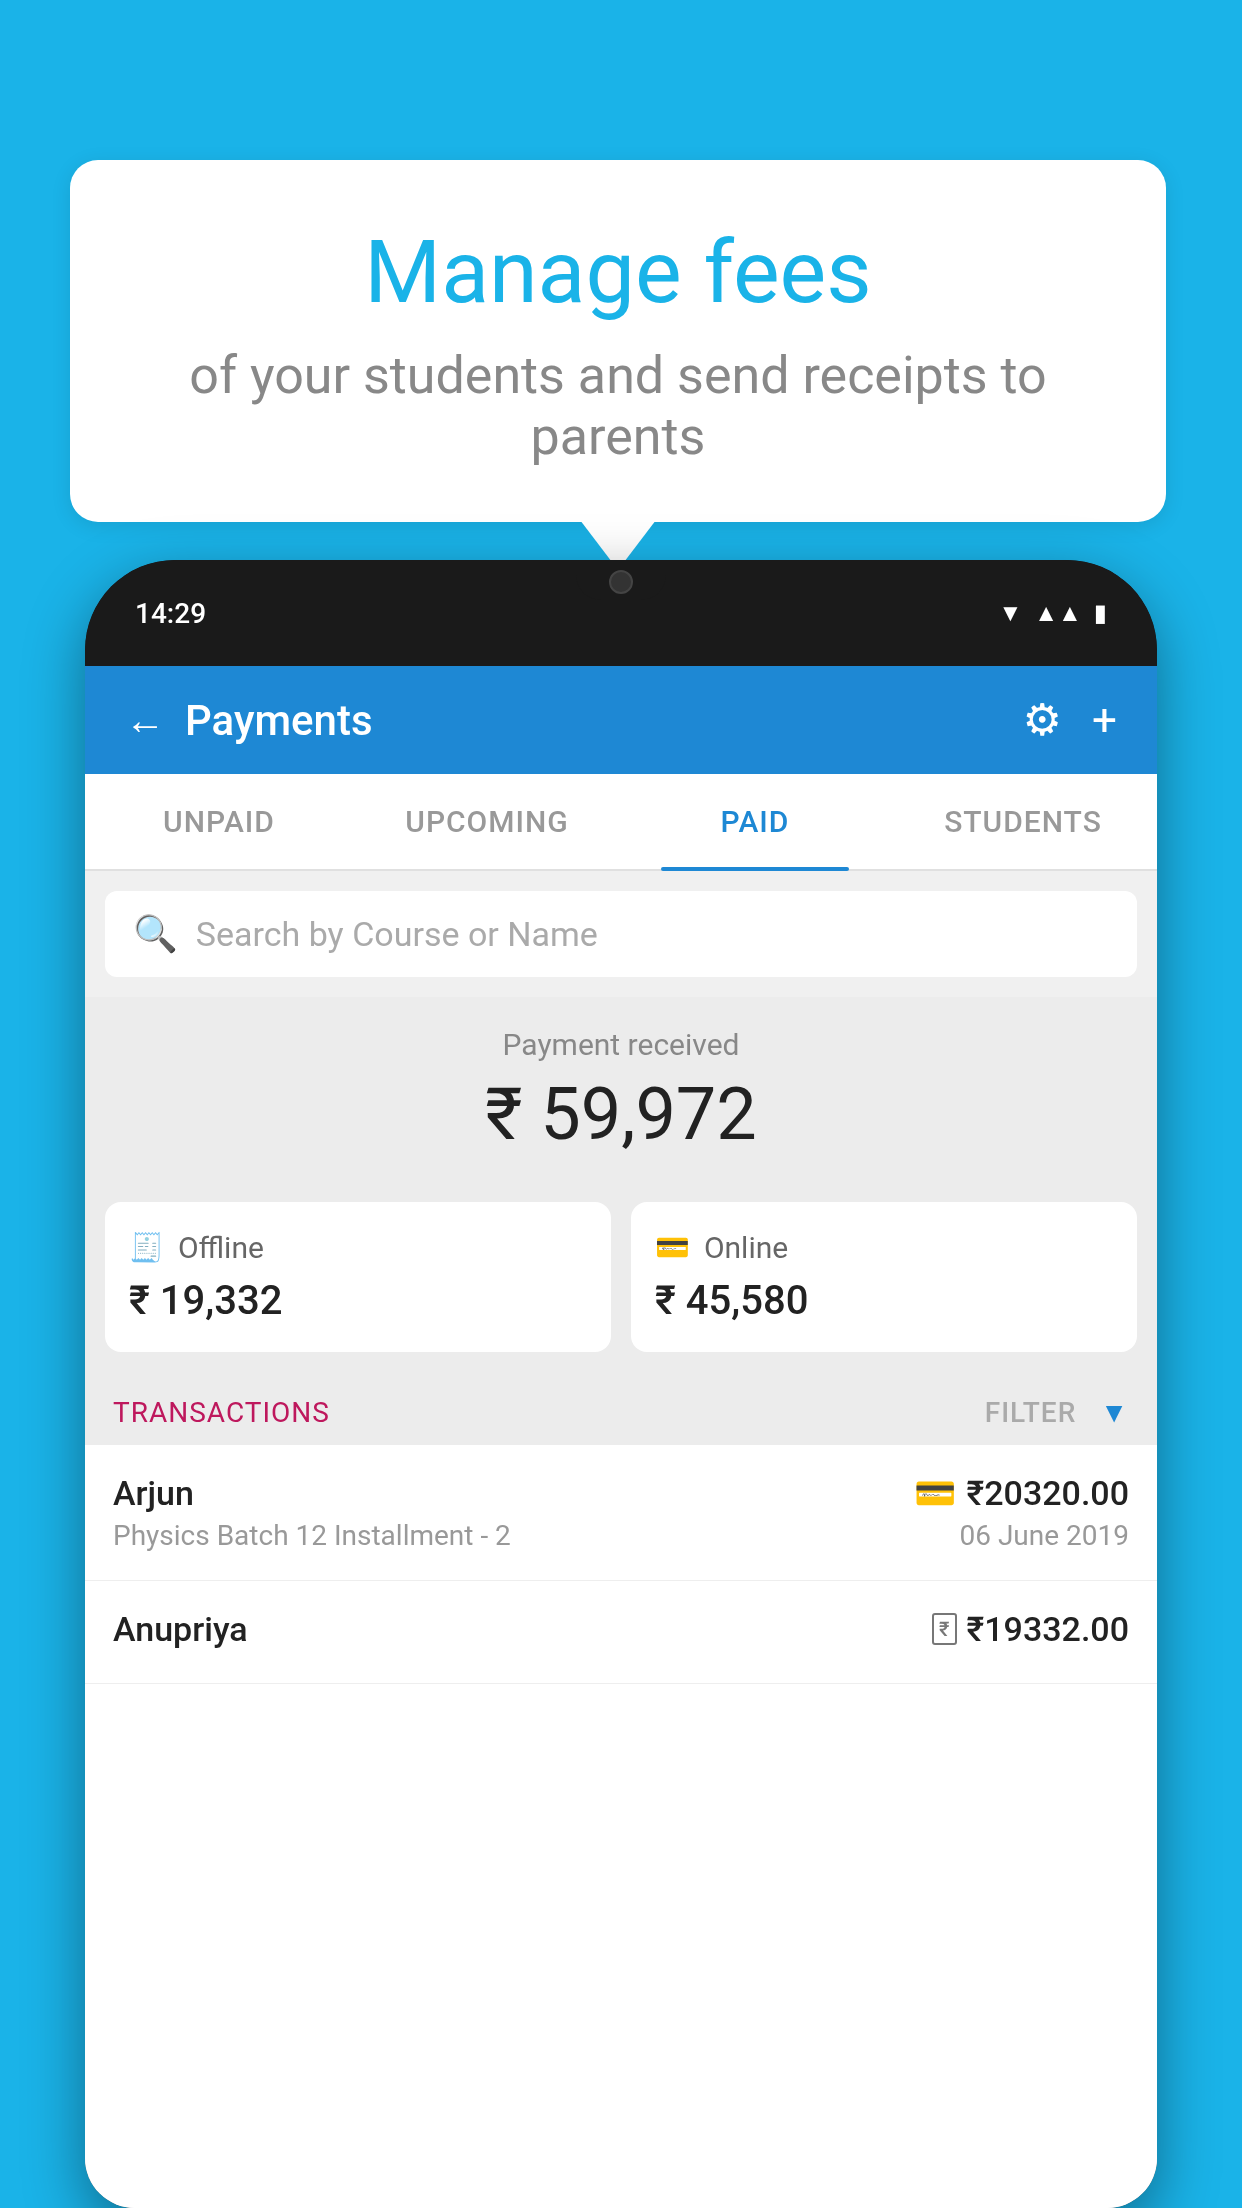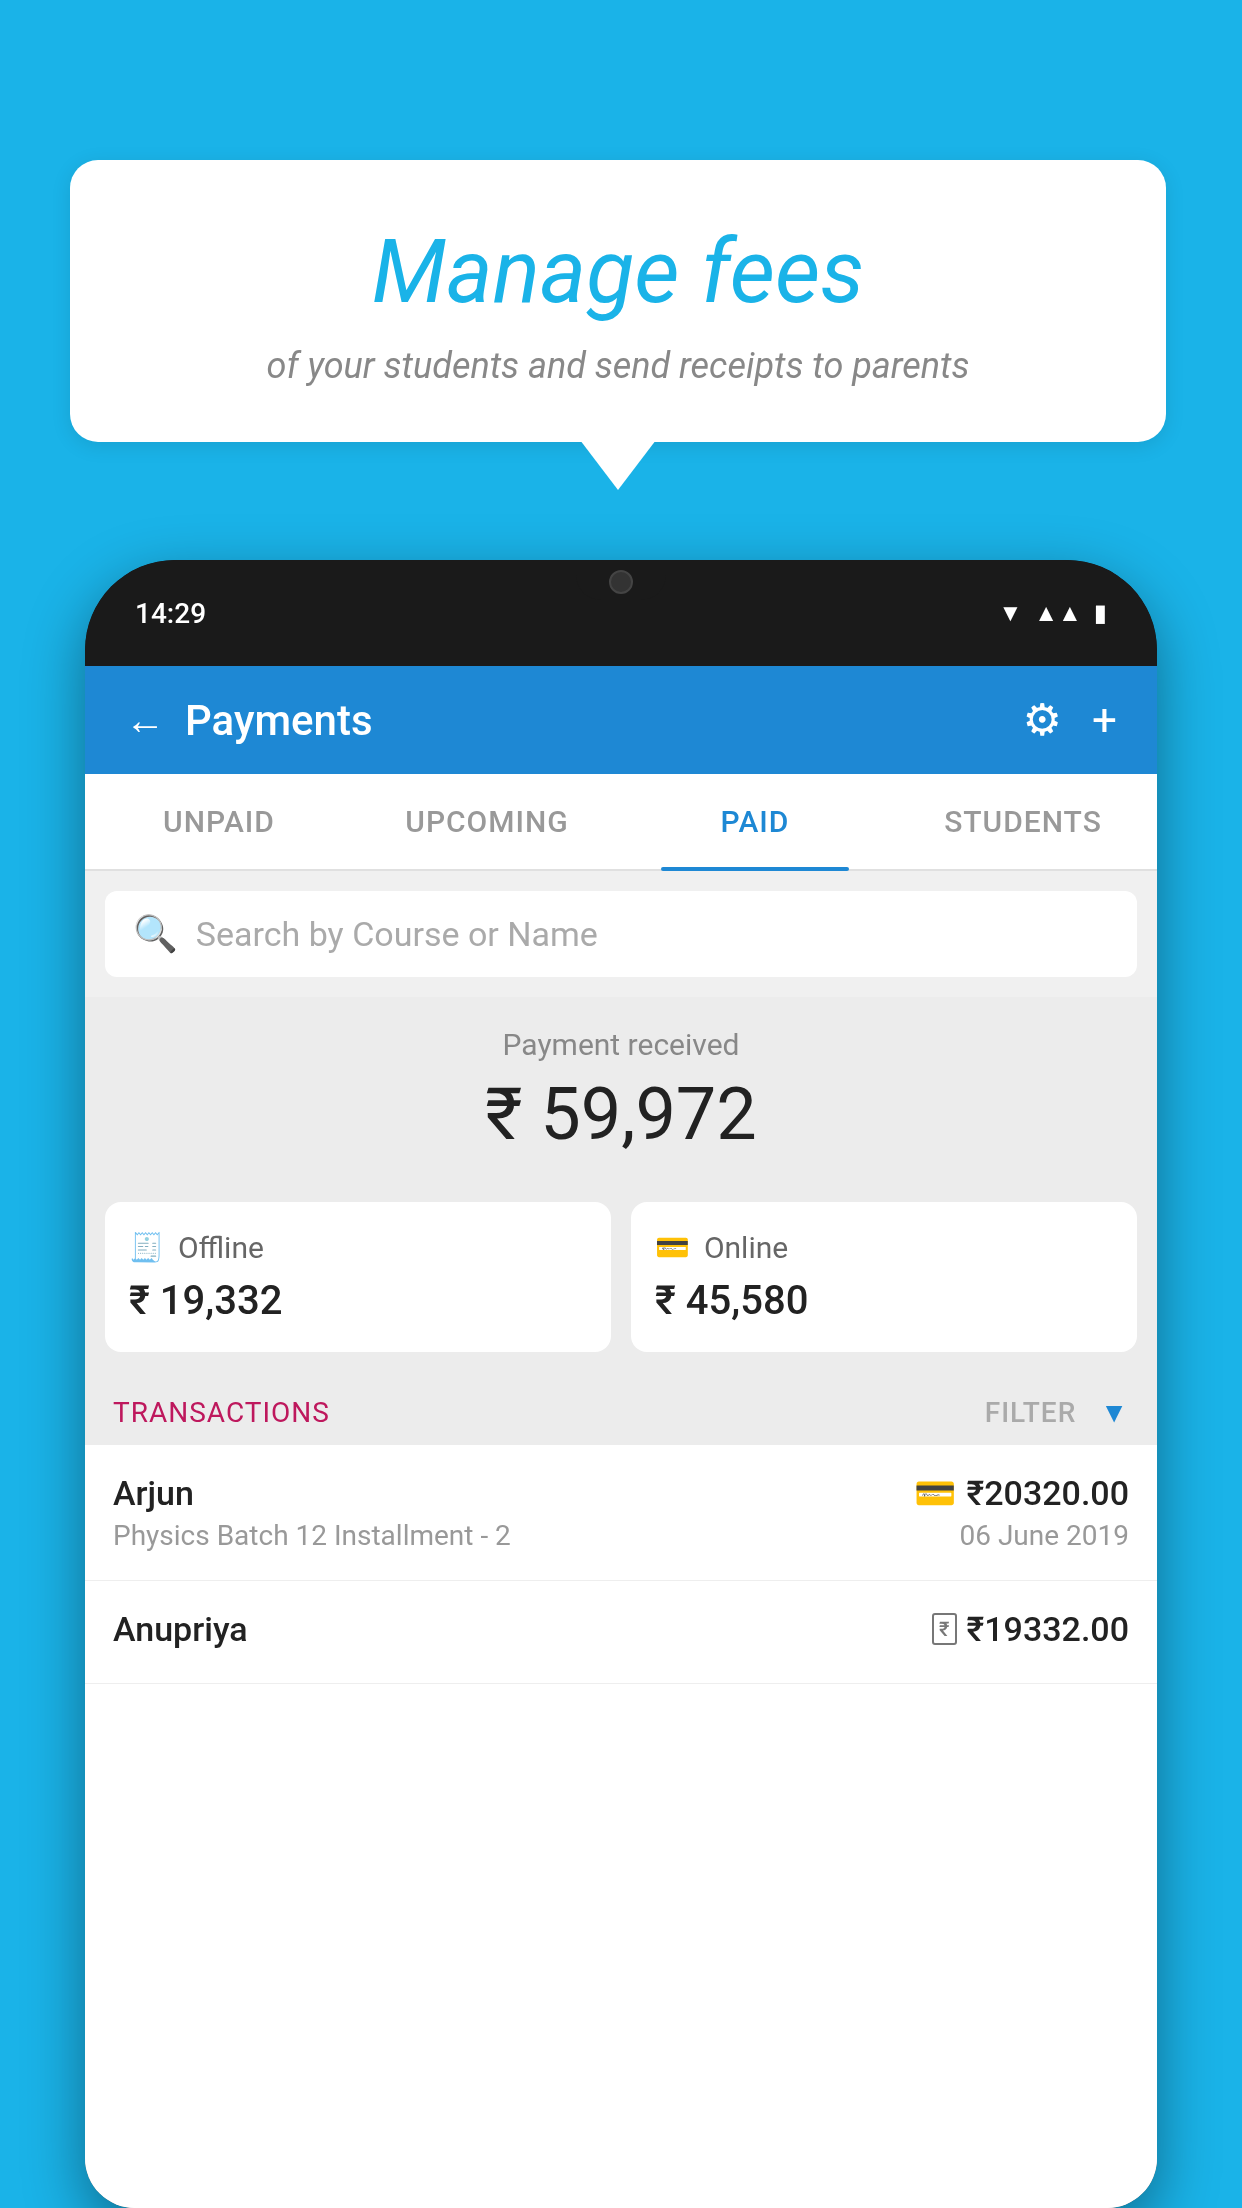--- a/index.html
+++ b/index.html
@@ -17,42 +17,41 @@
     .speech-bubble {
       position: absolute;
       top: 160px;
       left: 70px;
       right: 76px;
       background: white;
       border-radius: 28px;
       padding: 60px 50px 55px;
       text-align: center;
       box-shadow: 0 4px 20px rgba(0,0,0,0.1);
-      font-style: italic;
     }
     .speech-bubble::after {
       content: '';
       position: absolute;
       bottom: -48px;
       left: 50%;
       transform: translateX(-50%);
       width: 0;
       height: 0;
       border-left: 38px solid transparent;
       border-right: 38px solid transparent;
       border-top: 50px solid white;
     }
     .speech-bubble-title {
       font-size: 88px;
       color: #1ab3e8;
       font-weight: 400;
       margin-bottom: 22px;
     }
     .speech-bubble-subtitle {
-      font-size: 36px;
+      font-size: 52px;
       color: #888;
       font-weight: 400;
     }
 
     
     .phone-container {
       position: absolute;
       top: 560px;
       left: 85px;
       right: 85px;

